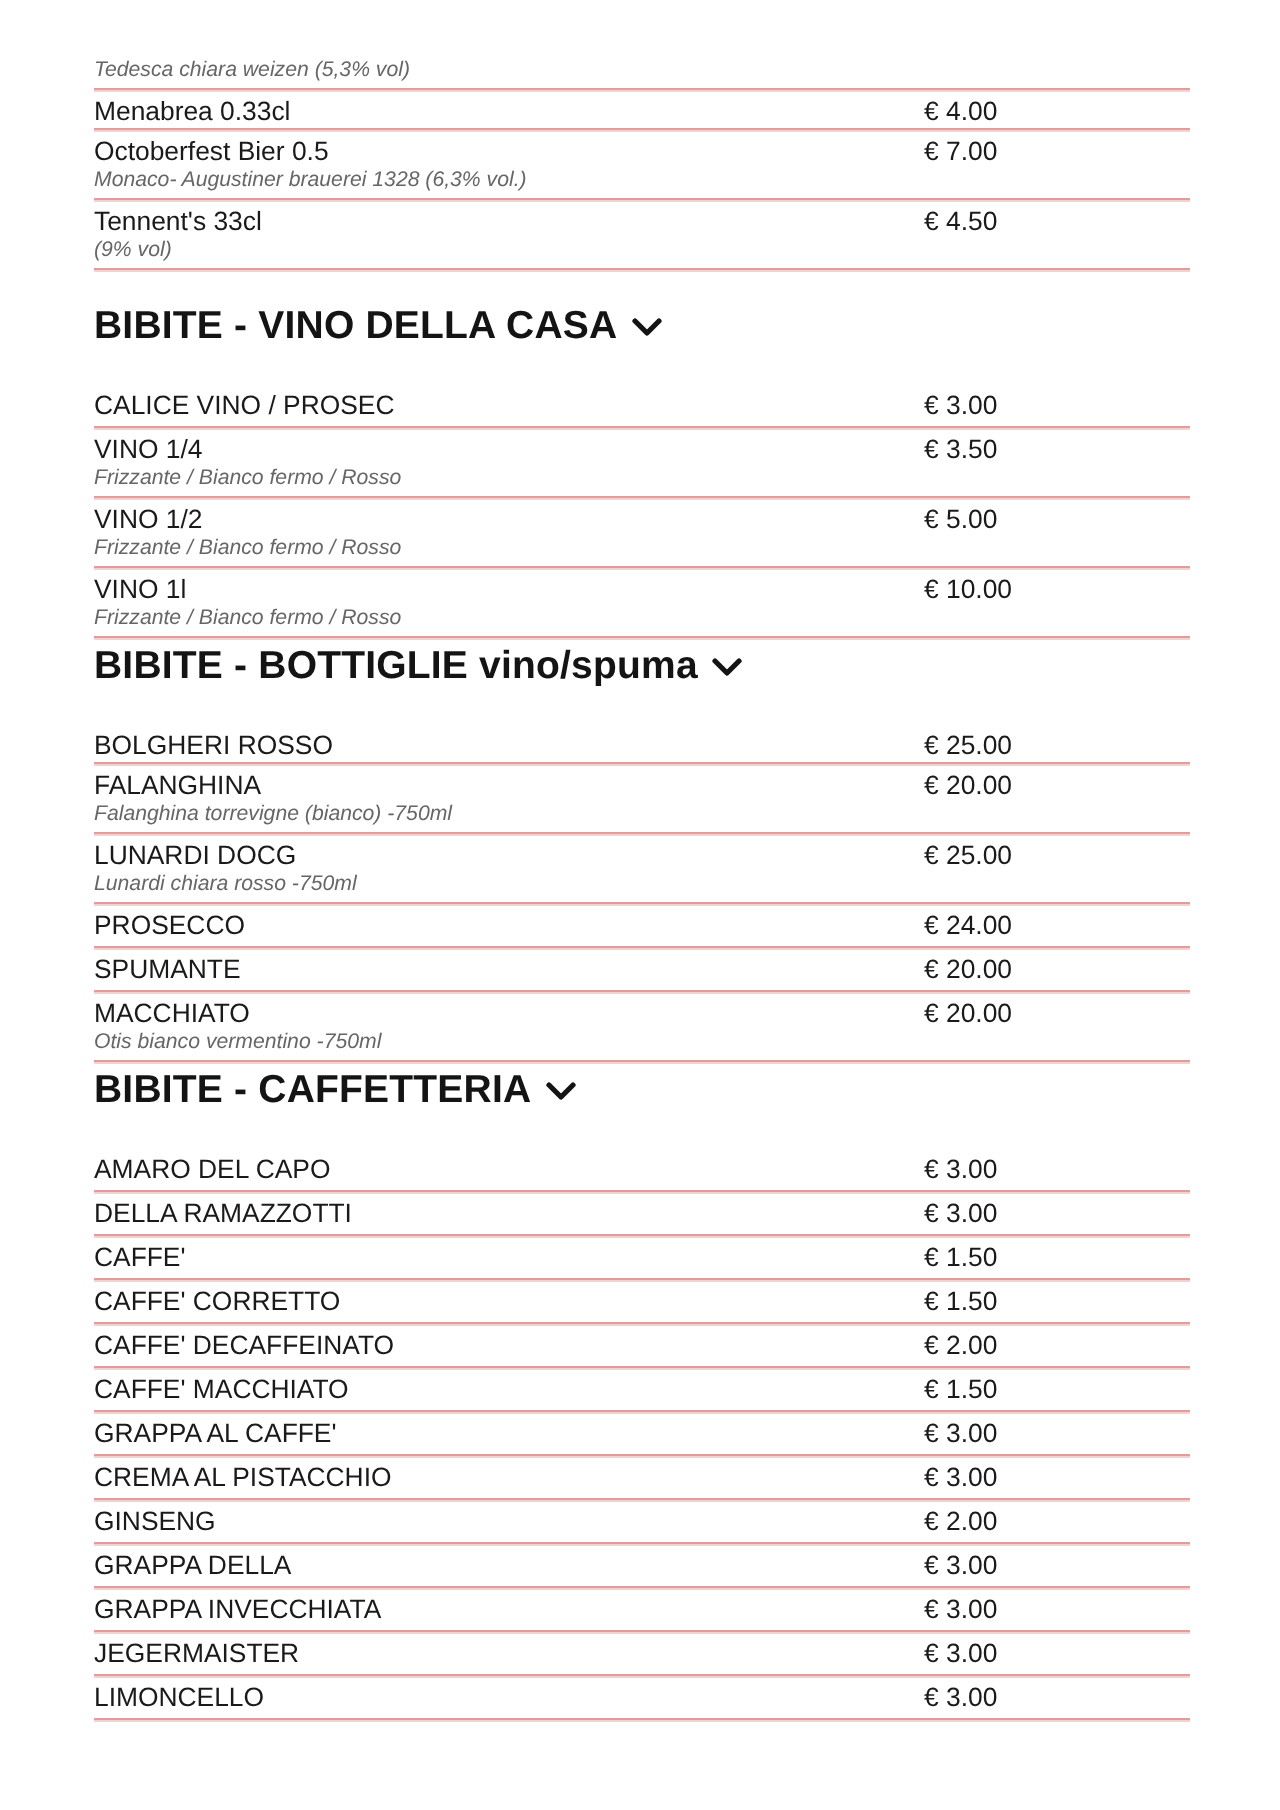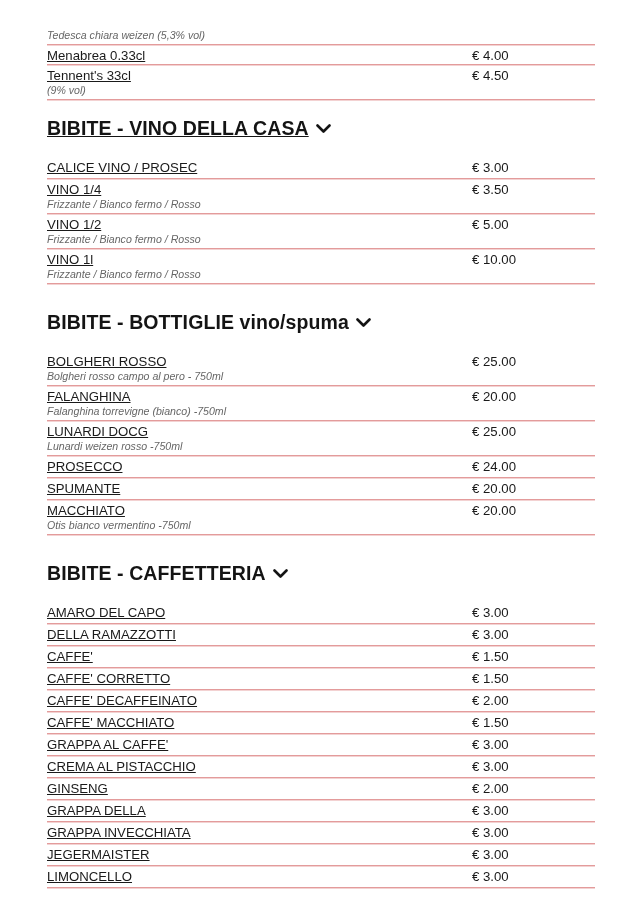--- a/index.html
+++ b/index.html
@@ -26,48 +26,47 @@
     .row {
       position: relative;
       border-bottom: 1px solid #e39b9b;
       box-shadow: 0 1px 0 #f3d2d2;
     }
     .row .name {
       font-size: 13.2px;
       line-height: 17px;
       padding-top: 2px;
       color: #1a1a1a;
-      text-decoration: underline;
     }
     .row .desc {
       font-size: 10.6px;
       line-height: 13px;
       font-style: italic;
       color: #666;
       padding-bottom: 2px;
     }
     .row .price {
       position: absolute;
-      left: 425px;
+      left: 415px;
       top: 2px;
       font-size: 13.2px;
       line-height: 17px;
       color: #1a1a1a;
     }
     .row.simple .name { padding-bottom: 2px; }
     .row.desc-only .desc { padding-top: 0; }
     .section-title {
       font-family: "Liberation Sans", sans-serif;
       font-weight: bold;
       font-size: 19.5px;
       line-height: 24px;
       color: #141414;
       display: flex;
       align-items: center;
-      margin-top: 26px;
+      margin-top: 2px;
       margin-bottom: 17px;
       letter-spacing: 0.1px;
     }
     .chevron {
       display: inline-block;
       width: 15px;
       height: 10px;
       margin-left: 7px;
       margin-top: 1px;
     }
@@ -81,28 +80,33 @@
 
     <div>
       <div class="row desc-only">
         <div class="desc">Tedesca chiara weizen (5,3% vol)</div>
       </div>
       <div class="row">
         <div class="name">Menabrea 0.33cl</div>
         <div class="price">€ 4.00</div>
       </div>
       <div class="row">
+        <div class="name">Octoberfest Bier 0.5</div>
+        <div class="desc">Monaco- Augustiner brauerei 1328 (6,3% vol.)</div>
+        <div class="price">€ 7.00</div>
+      </div>
+      <div class="row">
         <div class="name">Tennent's 33cl</div>
         <div class="desc">(9% vol)</div>
         <div class="price">€ 4.50</div>
       </div>
     </div>
 
     <div class="section">
-      <div class="section-title" style="margin-top:16px;text-decoration:underline;">
+      <div class="section-title" style="margin-top:16px;">
         <span>BIBITE - VINO DELLA CASA</span>
         <span class="chevron">
           <svg width="15" height="10" viewBox="0 0 15 10">
               <polyline points="1.5,1.5 7.5,7.5 13.5,1.5" fill="none" stroke="#141414" stroke-width="2.6" stroke-linecap="round" stroke-linejoin="round"></polyline>
             </svg>
         </span>
       </div>
       <div class="row simple">
         <div class="name">CALICE VINO / PROSEC</div>
         <div class="price">€ 3.00</div>
@@ -128,31 +132,30 @@
       <div class="section-title">
         <span>BIBITE - BOTTIGLIE vino/spuma</span>
         <span class="chevron">
           <svg width="15" height="10" viewBox="0 0 15 10">
               <polyline points="1.5,1.5 7.5,7.5 13.5,1.5" fill="none" stroke="#141414" stroke-width="2.6" stroke-linecap="round" stroke-linejoin="round"></polyline>
             </svg>
         </span>
       </div>
       <div class="row">
         <div class="name">BOLGHERI ROSSO</div>
-        <div class="desc">Bolgheri rosso campo al pero - 750ml</div>
         <div class="price">€ 25.00</div>
       </div>
       <div class="row">
         <div class="name">FALANGHINA</div>
         <div class="desc">Falanghina torrevigne (bianco) -750ml</div>
         <div class="price">€ 20.00</div>
       </div>
       <div class="row">
         <div class="name">LUNARDI DOCG</div>
-        <div class="desc">Lunardi weizen rosso -750ml</div>
+        <div class="desc">Lunardi chiara rosso -750ml</div>
         <div class="price">€ 25.00</div>
       </div>
       <div class="row simple">
         <div class="name">PROSECCO</div>
         <div class="price">€ 24.00</div>
       </div>
       <div class="row simple">
         <div class="name">SPUMANTE</div>
         <div class="price">€ 20.00</div>
       </div>

